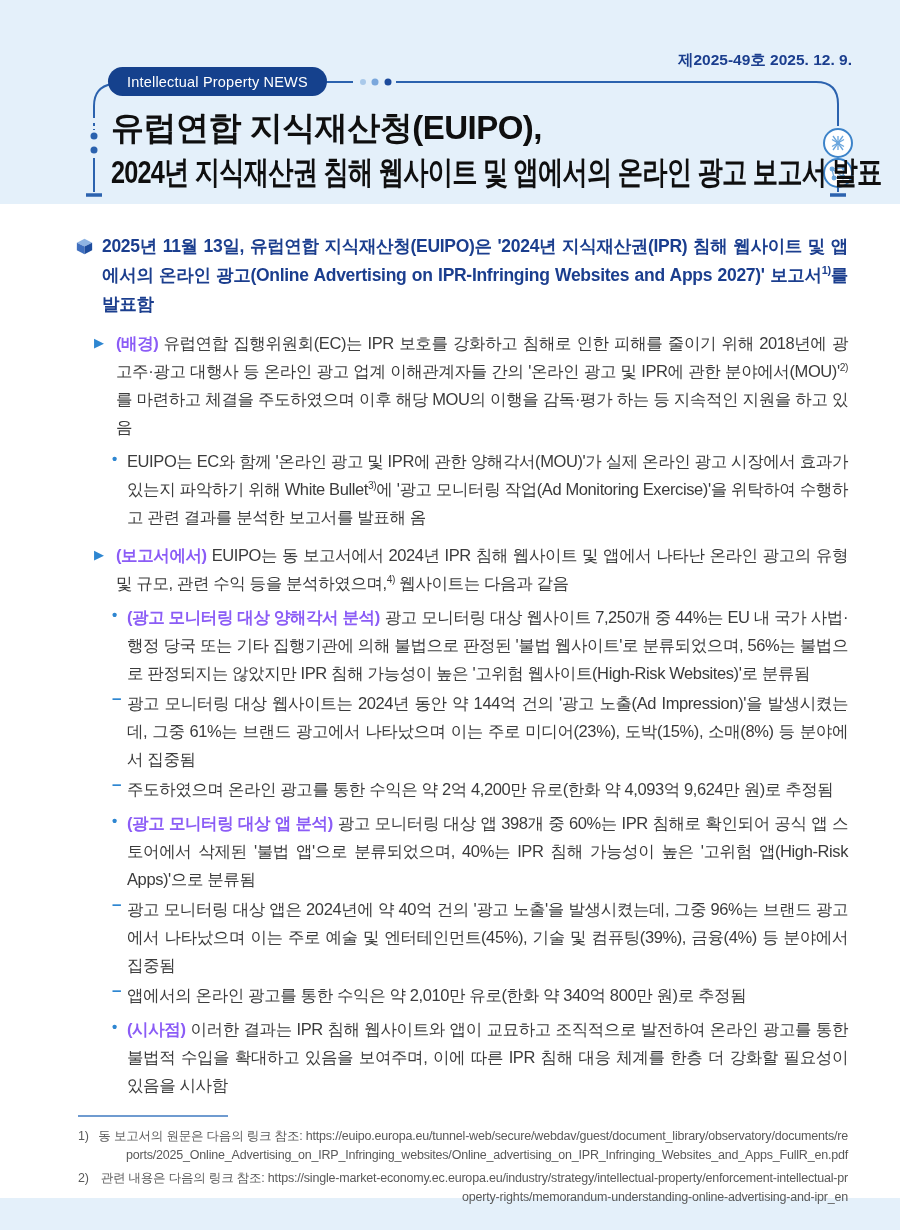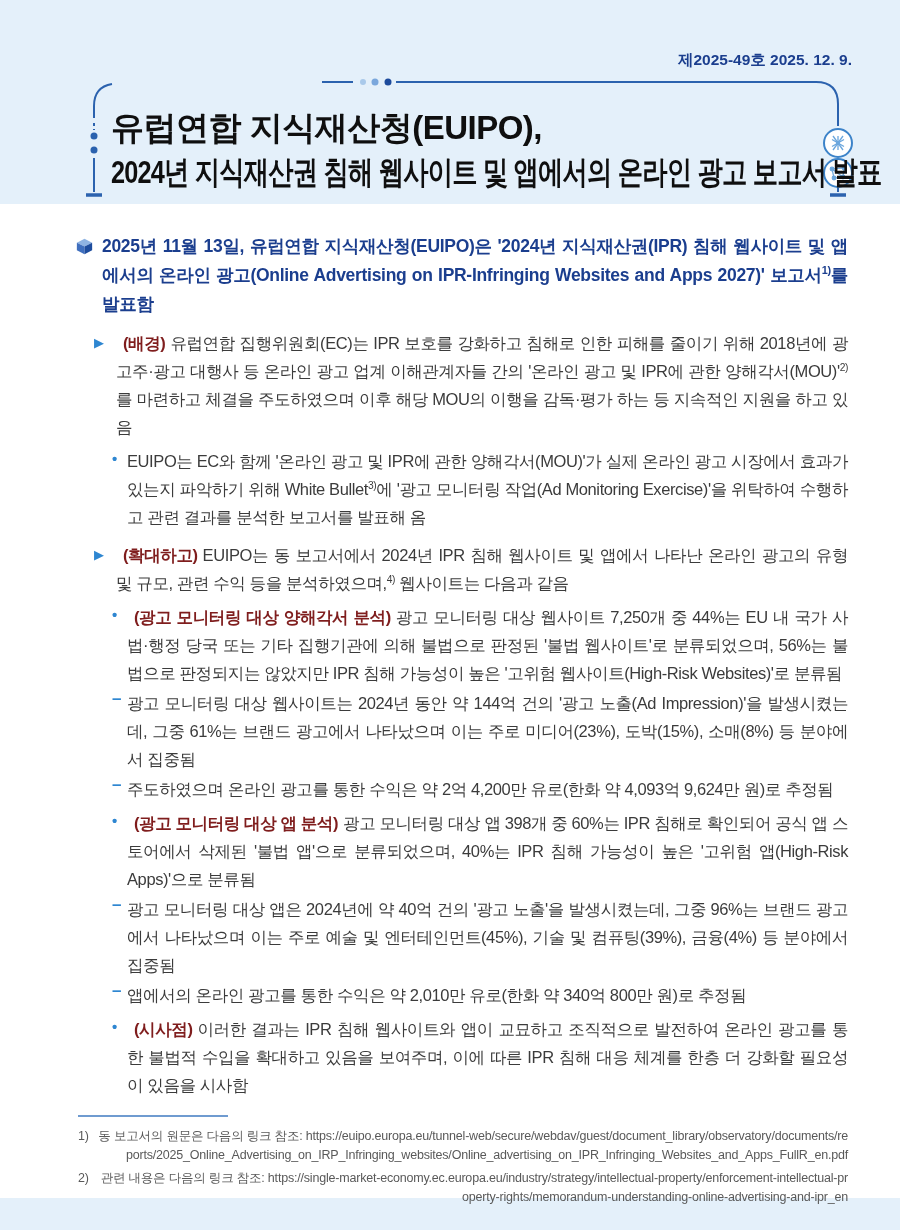--- a/index.html
+++ b/index.html
@@ -31,21 +31,21 @@
   .lead-txt{font-size:17.5px;line-height:29px;font-weight:700;color:#1b3e8e;letter-spacing:-0.3px;}
 
   .l1{margin:0 52px 6px 94px;}
   .mk-tri{width:22px;color:#2e86d1;font-size:13px;padding-top:6px;}
   .l2{margin:0 52px 2px 112px;}
   .mk-dot{width:15px;color:#2e86d1;font-size:15px;font-weight:700;padding-top:3px;}
   .mk-dash{width:15px;color:#2e86d1;font-size:17px;font-weight:700;}
   .mb6{margin-bottom:6px;} .mb10{margin-bottom:10px;}
 
   .btxt{font-size:16.5px;line-height:28px;font-weight:500;color:#3b3b3b;letter-spacing:-0.4px;}
-  .lbl{color:#7f1d1d;font-weight:700;margin-right:5px;margin-left:7px;}
+  .lbl{color:#8b5cf6;font-weight:700;margin-right:5px;}
   sup{font-size:0.62em;vertical-align:super;line-height:0;}
 
   .fn-divider{margin:16px 0 10px 78px;width:150px;border-top:2.5px solid #6f9bd0;}
   .footnotes{margin:0 52px 0 78px;}
   .fn{display:flex;margin-bottom:4px;color:#595959;font-size:12.5px;line-height:19px;
       font-weight:400;letter-spacing:-0.2px;}
   .fn-num{flex:none;width:18px;}
   .fn-text{flex:1;word-break:break-all;text-align:right;}
 </style>
 </head>
@@ -90,20 +90,23 @@
           <circle cx="816" cy="169" r="1.8"></circle>
             <circle cx="828" cy="168" r="1.8"></circle>
           <circle cx="818" cy="178" r="1.8"></circle>
             <circle cx="827" cy="177" r="1.8"></circle>
           <path d="M816 169 L828 168 L827 177 L818 178 Z" fill="none"></path>
           <path d="M816 169 L827 177" fill="none"></path>
         </g>
       </g>
     </svg>
     <div class="issue-no">제2025-49호 2025. 12. 9.</div>
+    <div class="badge">
+      <span>Intellectual Property NEWS</span>
+    </div>
     <h1 class="title">
       <span class="t1">유럽연합 지식재산청(EUIPO),</span>
       <span class="t2">2024년 지식재산권 침해 웹사이트 및 앱에서의 온라인 광고 보고서 발표</span>
     </h1>
   </header>
 
   <main class="content">
 
     <div class="para lead">
       <span class="mk mk-cube">
@@ -111,31 +114,31 @@
           <polygon points="10,1 19,5.5 10,10 1,5.5" fill="#8fb4e3"></polygon>
           <polygon points="1,5.5 10,10 10,19 1,14.5" fill="#3f6fbe"></polygon>
           <polygon points="19,5.5 10,10 10,19 19,14.5" fill="#1e4d9e"></polygon>
         </svg>
       </span>
       <p class="txt lead-txt"><span>2025년 11월 13일, 유럽연합 지식재산청(EUIPO)은 '2024년 지식재산권(IPR) 침해 웹사이트 및 앱에서의 온라인 광고(Online Advertising on IPR-Infringing Websites and Apps 2027)' 보고서</span><sup>1)</sup><span>를 발표함</span></p>
     </div>
 
     <div class="para l1 mb6">
       <span class="mk mk-tri">▶</span>
-      <p class="btxt"><span class="lbl">(배경)</span><span>유럽연합 집행위원회(EC)는 IPR 보호를 강화하고 침해로 인한 피해를 줄이기 위해 2018년에 광고주·광고 대행사 등 온라인 광고 업계 이해관계자들 간의 '온라인 광고 및 IPR에 관한 양해각서(MOU)'</span><sup>2)</sup><span>를 마련하고 체결을 주도하였으며 이후 해당 MOU의 이행을 감독·평가 하는 등 지속적인 지원을 하고 있음</span></p>
+      <p class="btxt"><span class="lbl">(배경)</span><span>유럽연합 집행위원회(EC)는 IPR 보호를 강화하고 침해로 인한 피해를 줄이기 위해 2018년에 광고주·광고 대행사 등 온라인 광고 업계 이해관계자들 간의 '온라인 광고 및 IPR에 관한 분야에서(MOU)'</span><sup>2)</sup><span>를 마련하고 체결을 주도하였으며 이후 해당 MOU의 이행을 감독·평가 하는 등 지속적인 지원을 하고 있음</span></p>
     </div>
 
     <div class="para l2 mb10">
       <span class="mk mk-dot">•</span>
       <p class="btxt"><span>EUIPO는 EC와 함께 '온라인 광고 및 IPR에 관한 양해각서(MOU)'가 실제 온라인 광고 시장에서 효과가 있는지 파악하기 위해 White Bullet</span><sup>3)</sup><span>에 '광고 모니터링 작업(Ad Monitoring Exercise)'을 위탁하여 수행하고 관련 결과를 분석한 보고서를 발표해 옴</span></p>
     </div>
 
     <div class="para l1 mb6">
       <span class="mk mk-tri">▶</span>
-      <p class="btxt"><span class="lbl">(확대하고)</span><span>EUIPO는 동 보고서에서 2024년 IPR 침해 웹사이트 및 앱에서 나타난 온라인 광고의 유형 및 규모, 관련 수익 등을 분석하였으며,</span><sup>4)</sup><span> 웹사이트는 다음과 같음</span></p>
+      <p class="btxt"><span class="lbl">(보고서에서)</span><span>EUIPO는 동 보고서에서 2024년 IPR 침해 웹사이트 및 앱에서 나타난 온라인 광고의 유형 및 규모, 관련 수익 등을 분석하였으며,</span><sup>4)</sup><span> 웹사이트는 다음과 같음</span></p>
     </div>
 
     <div class="para l2">
       <span class="mk mk-dot">•</span>
       <p class="btxt"><span class="lbl">(광고 모니터링 대상 양해각서 분석)</span><span>광고 모니터링 대상 웹사이트 7,250개 중 44%는 EU 내 국가 사법·행정 당국 또는 기타 집행기관에 의해 불법으로 판정된 '불법 웹사이트'로 분류되었으며, 56%는 불법으로 판정되지는 않았지만 IPR 침해 가능성이 높은 '고위험 웹사이트(High-Risk Websites)'로 분류됨</span></p>
     </div>
 
     <div class="para l2">
       <span class="mk mk-dash">–</span>
       <p class="btxt">광고 모니터링 대상 웹사이트는 2024년 동안 약 144억 건의 '광고 노출(Ad Impression)'을 발생시켰는데, 그중 61%는 브랜드 광고에서 나타났으며 이는 주로 미디어(23%), 도박(15%), 소매(8%) 등 분야에서 집중됨</p>

